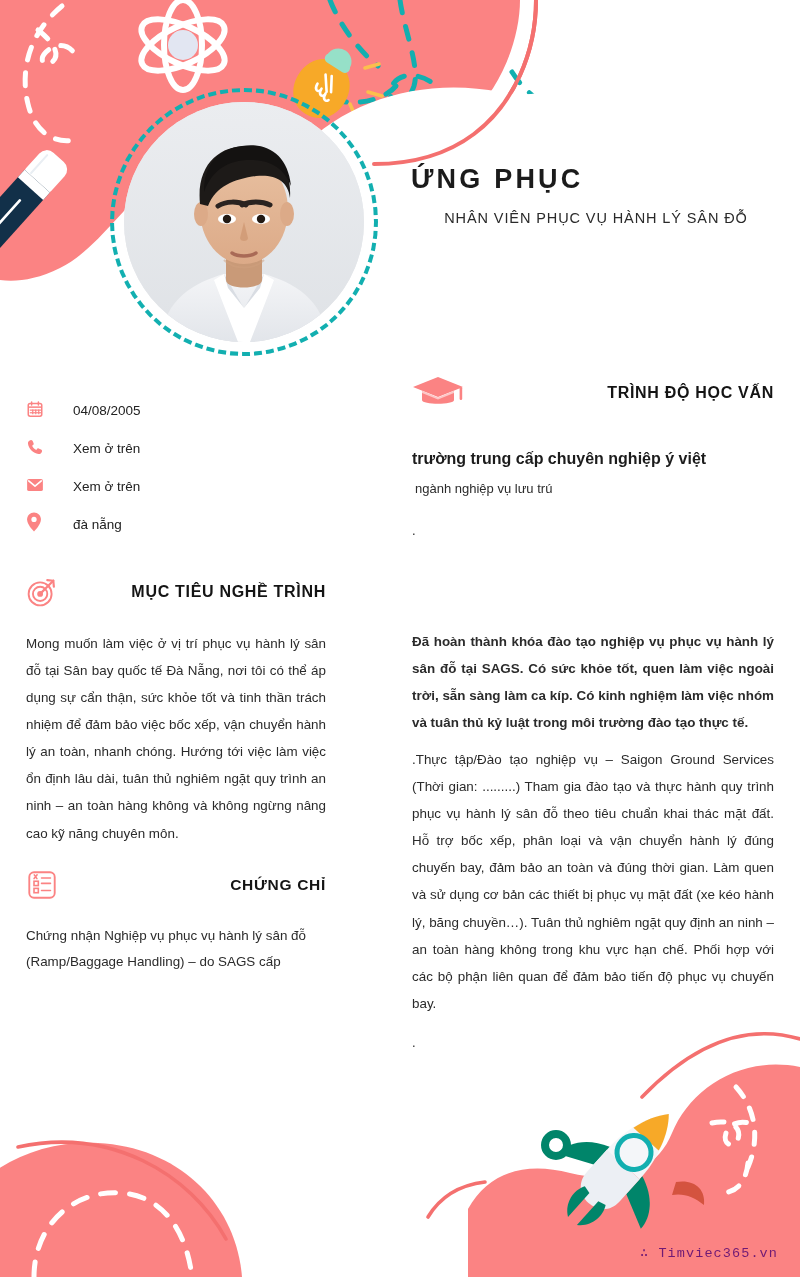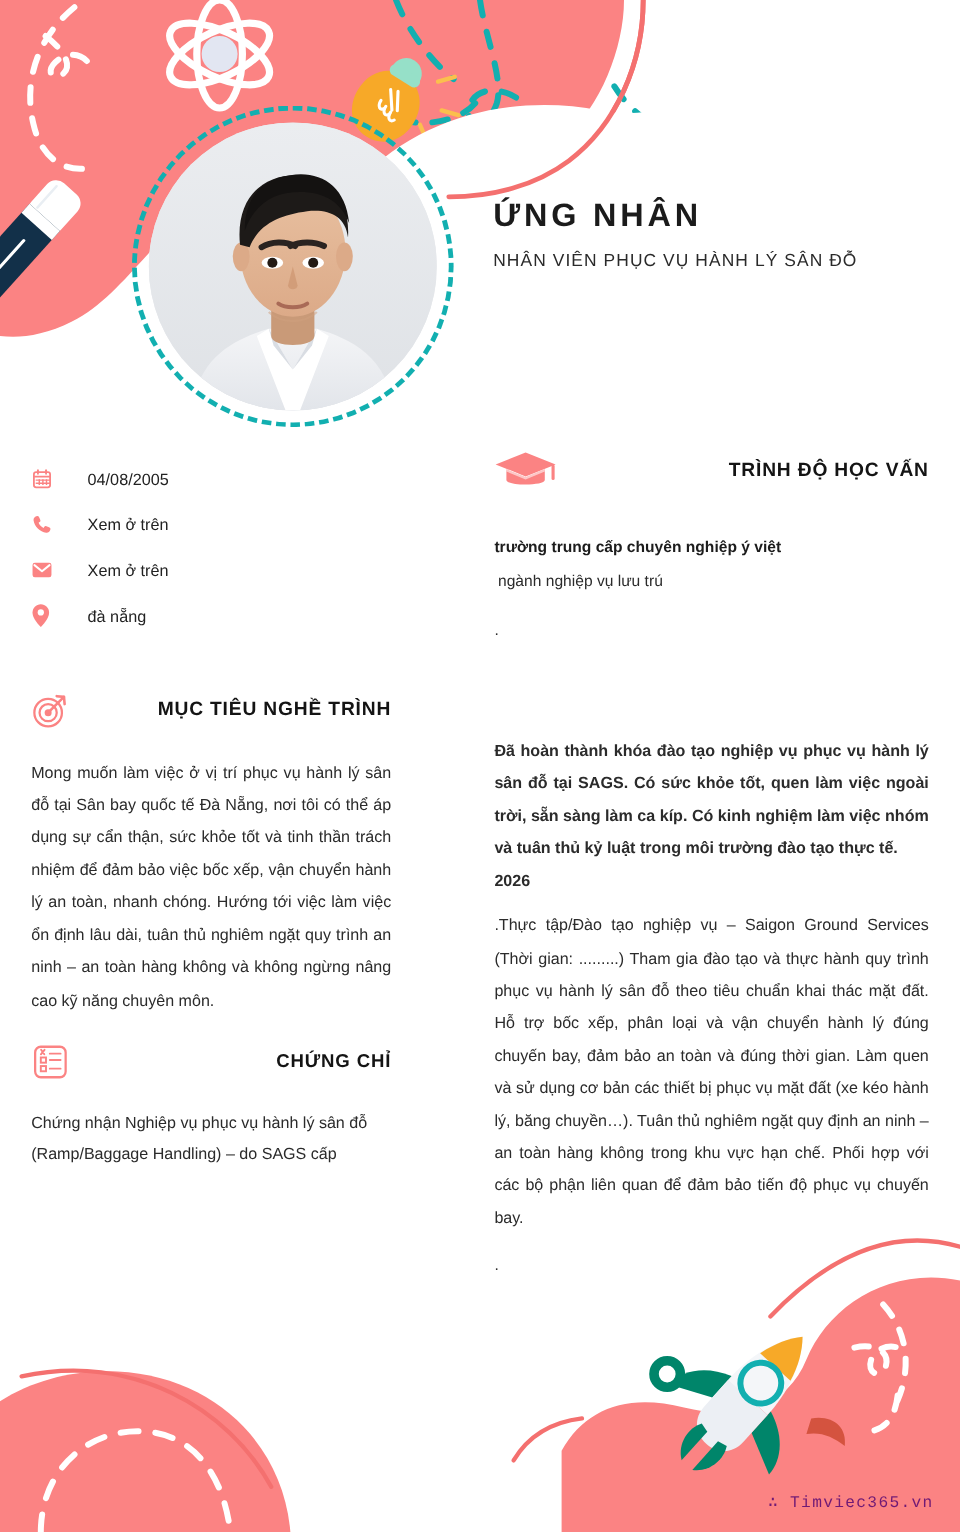--- a/index.html
+++ b/index.html
@@ -60,38 +60,39 @@
     color:#1b1b1b;
     margin:0;
     line-height:1.18;
   }
   #cand-role{
     font-size:14.5px;
     letter-spacing:0.9px;
     color:#2a2a2a;
     margin:13px 0 0 0;
     line-height:1.3;
+    text-align:center;
   }
 
   
   #col-left{
     position:absolute;
     left:26px; top:380px;
     width:300px;
   }
   #col-right{
     position:absolute;
     left:412px; top:376px;
     width:362px;
   }
 
   
   .contact-row{
     display:flex;
-    align-items:center;
+    align-items:flex-end;
     height:38px;
   }
   .contact-ico{
     width:30px;
     flex:0 0 30px;
     display:flex;
     align-items:center;
     justify-content:flex-start;
     color:#FB8383;
   }
@@ -128,23 +129,23 @@
   .sec-title.small{font-size:15.5px;}
 
   .body-text{
     font-size:13.4px;
     line-height:2.02;
     color:#2b2b2b;
     text-align:justify;
     margin:0;
     hyphens:none;
   }
-  .body-text.bold{font-weight:bold;}
+  .body-text.bold{font-weight:bold;margin-top:10px;}
   .edu-line-b{
-    font-size:13px;
+    font-size:16px;
     font-weight:bold;
     color:#1c1c1c;
     margin:0;
     line-height:1.9;
   }
   .edu-line{
     font-size:13px;
     color:#2b2b2b;
     margin:3px;
     line-height:1.9;
@@ -294,21 +295,21 @@
 
         <path d="M108,151 C114,155 126,155 132,151" stroke="#a96a56" stroke-width="3.4" fill="none" stroke-linecap="round"></path>
 
         <path d="M100,158 C110,168 130,168 140,158" stroke="#cf9f7d" stroke-width="2" fill="none" opacity="0.5"></path>
       </svg>
     </div>
     <div id="photo-dash"></div>
   </div>
 
   <div id="name-block">
-    <h1 id="cand-name">ỨNG NHÂN</h1>
+    <h1 id="cand-name">ỨNG PHỤC</h1>
     <div id="cand-role">NHÂN VIÊN PHỤC VỤ HÀNH LÝ SÂN ĐỖ</div>
   </div>
 
   <div id="col-left">
 
     <div>
 
       <div class="contact-row">
         <span class="contact-ico">
           <svg width="18" height="18" viewBox="0 0 24 24" fill="none" stroke="#FB8383" stroke-width="2">
@@ -413,21 +414,20 @@
     <div class="blk-gap-5"></div>
     <p class="edu-line-b">trường trung cấp chuyên nghiệp ý việt</p>
     <p class="edu-line">ngành nghiệp vụ lưu trú</p>
     <div style="height:14px;"></div>
     <p class="dot-line">.</p>
 
     <div class="blk-gap-3"></div>
 
     <div class="blk-gap-5"></div>
     <p class="body-text bold">Đã hoàn thành khóa đào tạo nghiệp vụ phục vụ hành lý sân đỗ tại SAGS. Có sức khỏe tốt, quen làm việc ngoài trời, sẵn sàng làm ca kíp. Có kinh nghiệm làm việc nhóm và tuân thủ kỷ luật trong môi trường đào tạo thực tế.</p>
-    <p class="body-text bold" style="text-align:left;">2026</p>
     <div style="height:10px;"></div>
     <p class="body-text">.Thực tập/Đào tạo nghiệp vụ – Saigon Ground Services (Thời gian: .........) Tham gia đào tạo và thực hành quy trình phục vụ hành lý sân đỗ theo tiêu chuẩn khai thác mặt đất. Hỗ trợ bốc xếp, phân loại và vận chuyển hành lý đúng chuyến bay, đảm bảo an toàn và đúng thời gian. Làm quen và sử dụng cơ bản các thiết bị phục vụ mặt đất (xe kéo hành lý, băng chuyền…). Tuân thủ nghiêm ngặt quy định an ninh – an toàn hàng không trong khu vực hạn chế. Phối hợp với các bộ phận liên quan để đảm bảo tiến độ phục vụ chuyến bay.</p>
     <div style="height:14px;"></div>
     <p class="dot-line">.</p>
   </div>
 
   <div id="footer-art">
     <svg width="800" height="300" viewBox="0 0 800 300" xmlns="http://www.w3.org/2000/svg">
 
       <path d="M800,90 C740,78 690,112 672,156 C654,200 610,206 570,196

